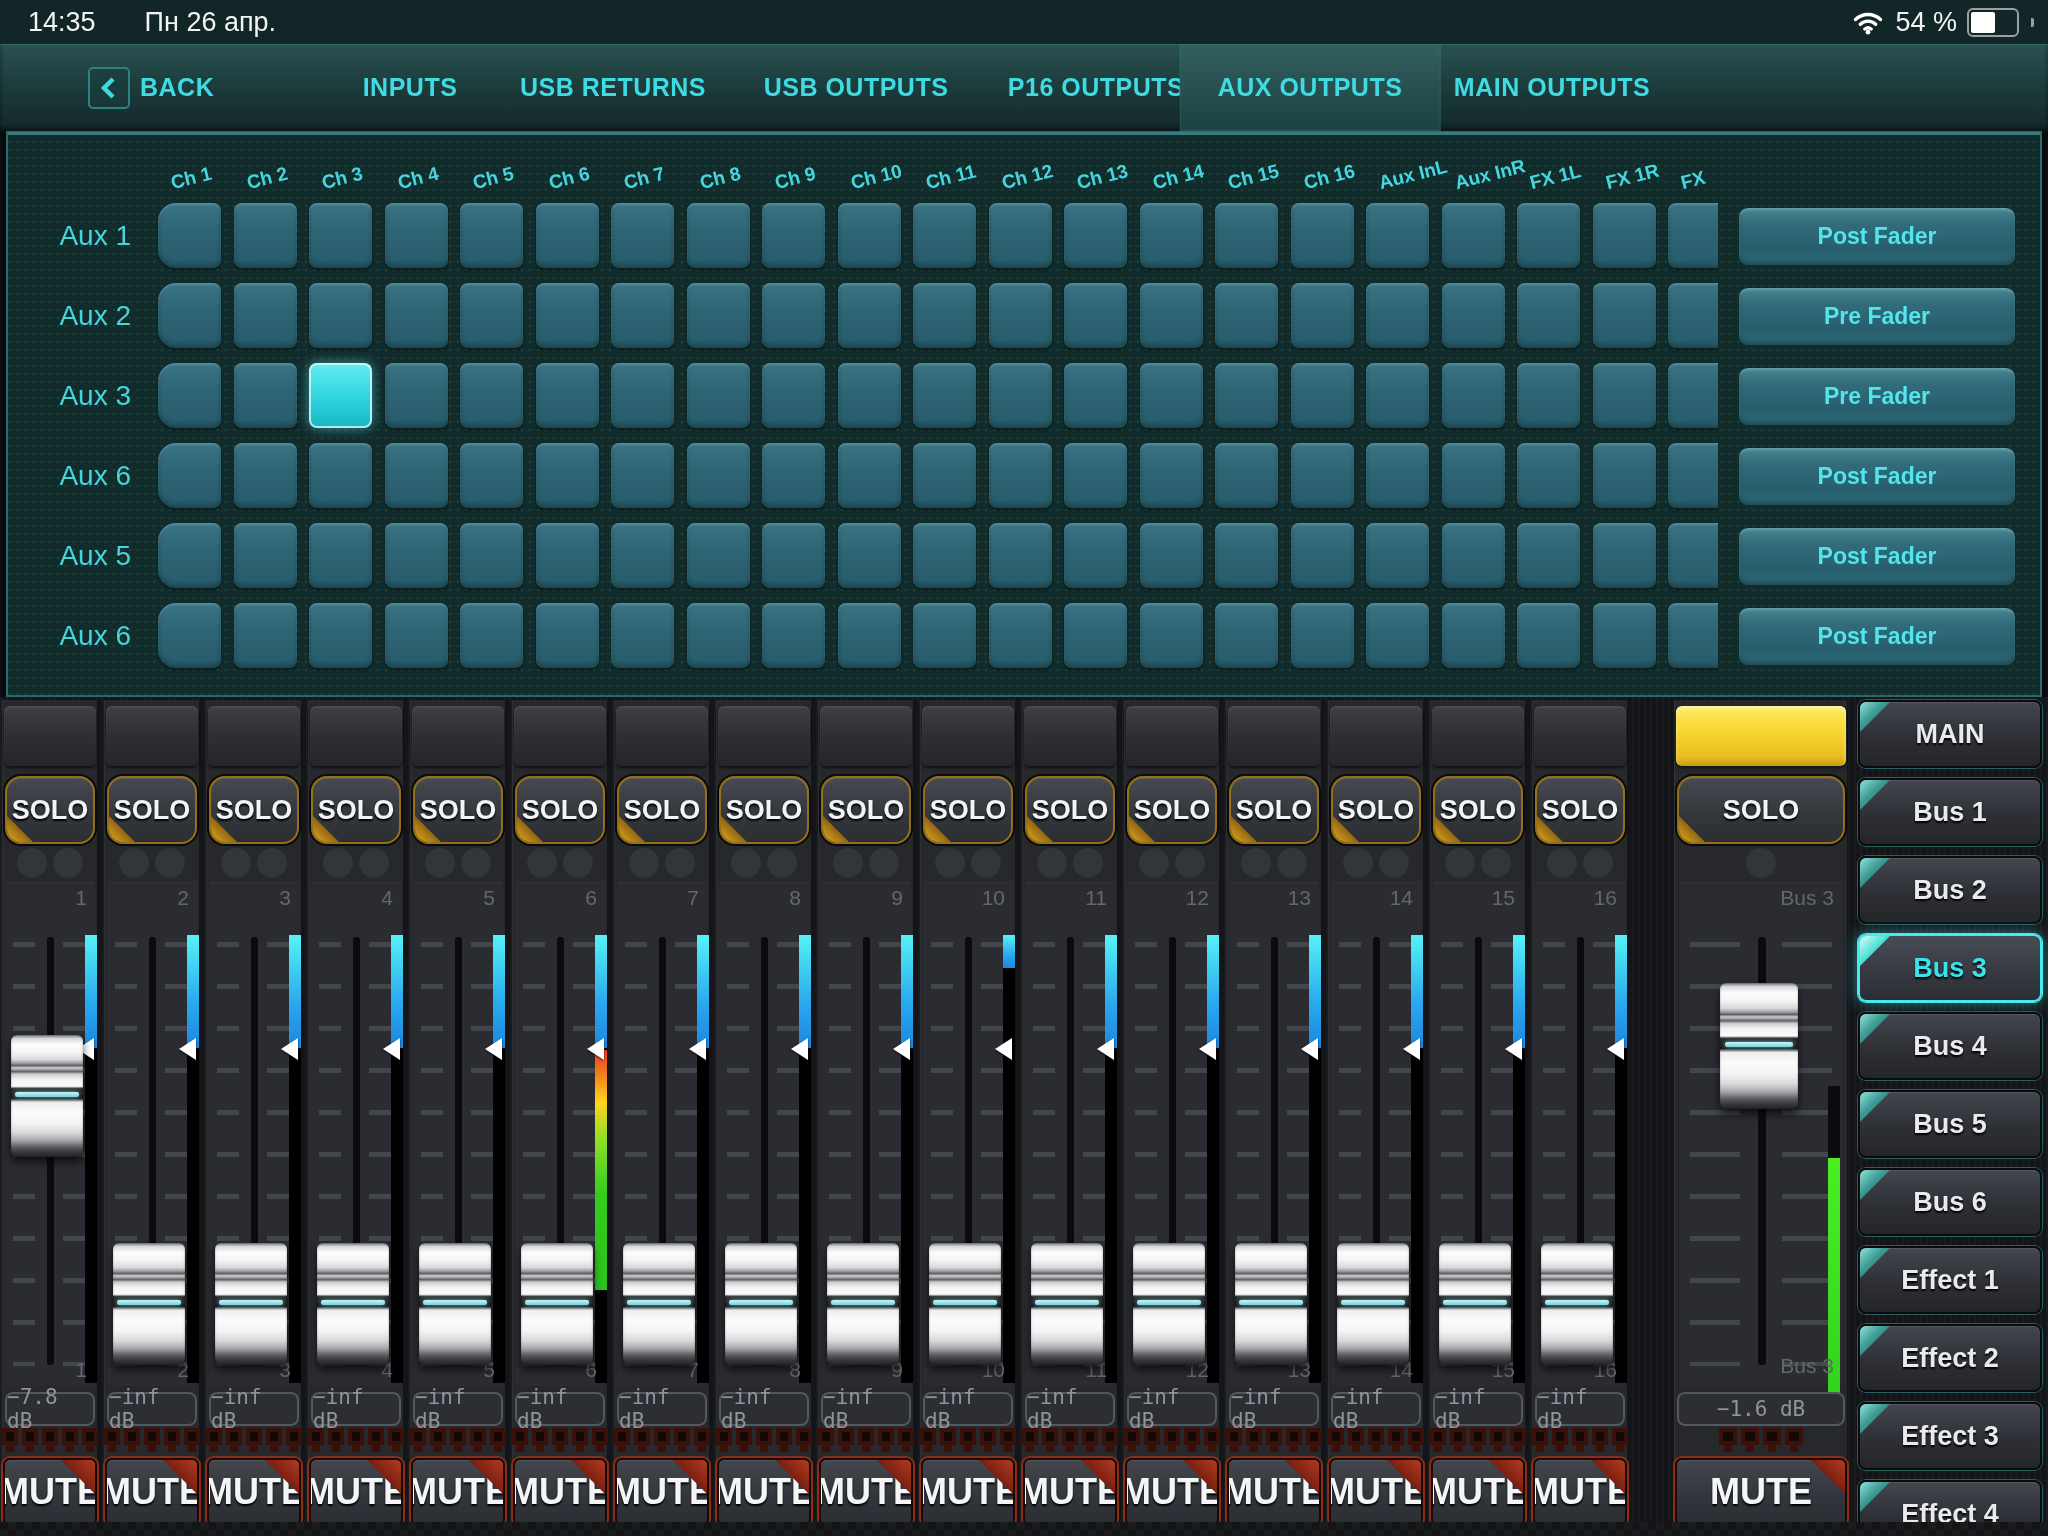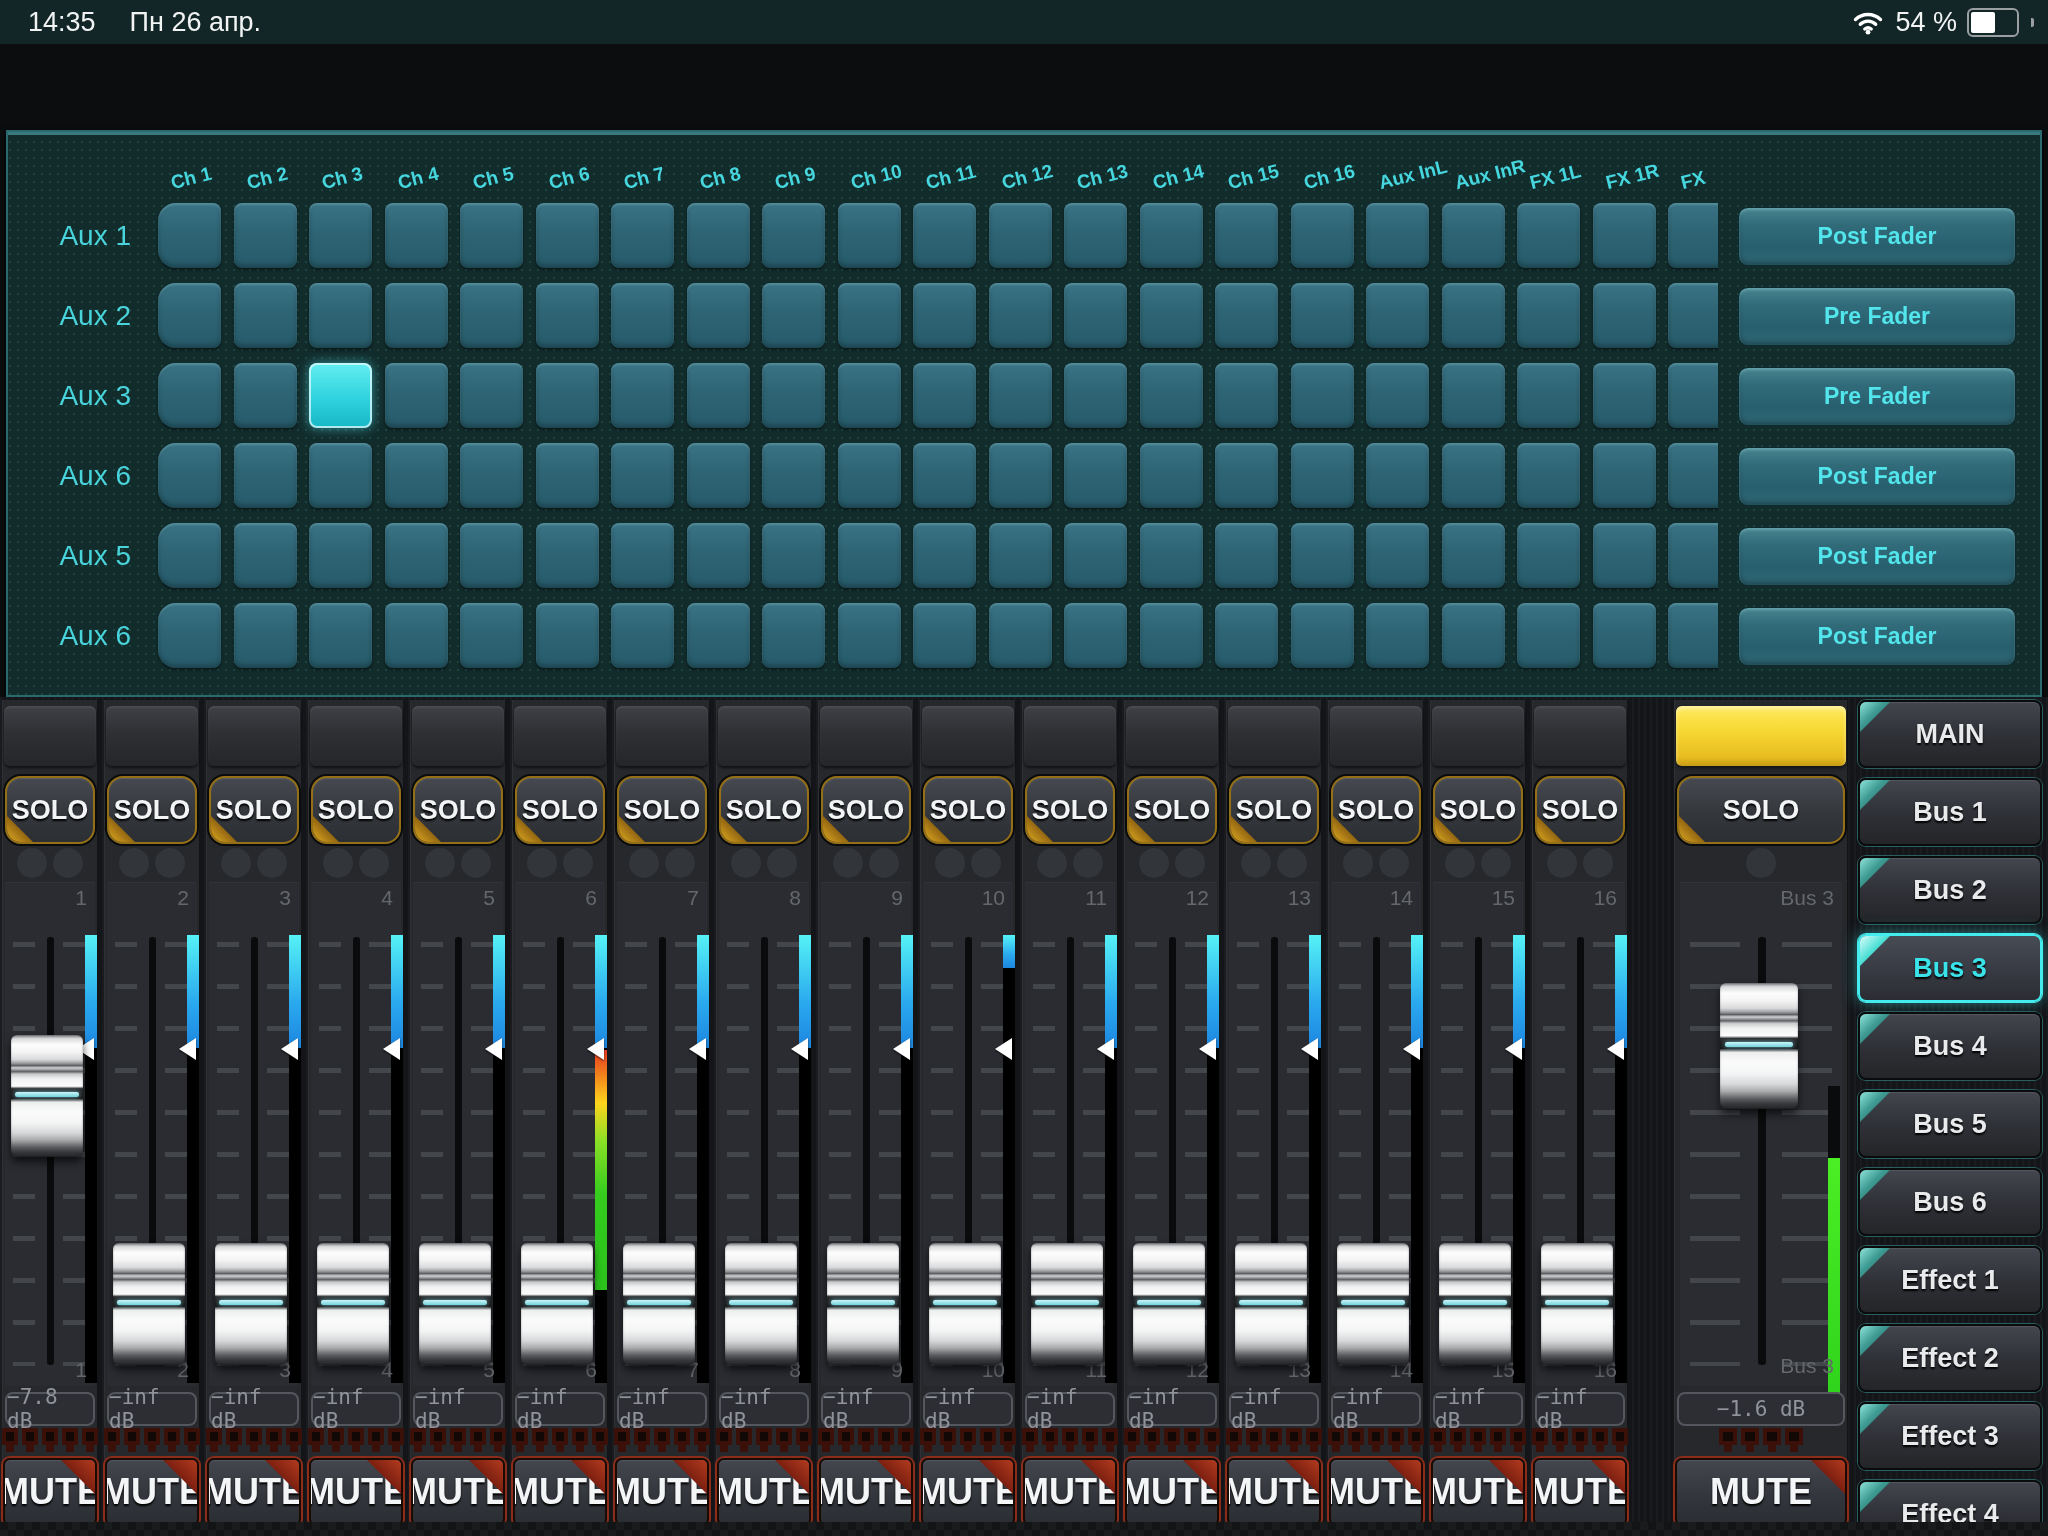--- a/index.html
+++ b/index.html
@@ -3,21 +3,21 @@
 <meta charset="utf-8">
 <style>
   html,body{margin:0;padding:0;background:#000;}
   #root{position:relative;width:2048px;height:1536px;overflow:hidden;
         font-family:"Liberation Sans",sans-serif;background:#0c0d0f;
         -webkit-font-smoothing:antialiased;}
   
   #statusbar{position:absolute;left:0;top:0;width:2048px;height:44px;background:#122527;
              display:flex;align-items:center;justify-content:space-between;color:#f2f4f4;
              font-size:27px;z-index:30;}
-  .sb-left{display:flex;gap:34px;padding-left:28px;align-items:flex-start;}
+  .sb-left{display:flex;gap:49px;padding-left:28px;align-items:flex-start;}
   .sb-right{display:flex;gap:10px;padding-right:14px;align-items:center;}
   .bat{width:44px;height:21px;border:2px solid #9aa0a2;border-radius:6px;padding:2px;display:flex;}
   .bat-fill{width:54%;height:100%;background:#fff;border-radius:2px;}
   .bat-cap{width:3px;height:9px;background:#9aa0a2;border-radius:0 2px 2px 0;margin-left:2px;align-self:center;}
   
   #navbar{position:absolute;left:0;top:44px;width:2048px;height:87px;
           background:linear-gradient(180deg,#2a5251 0%,#1d3d3d 45%,#122829 100%);
           box-shadow:inset 0 1px 0 #3a6a68, inset 0 -3px 4px rgba(0,0,0,.5);z-index:25;}
   #back{position:absolute;left:88px;top:0;height:100%;display:flex;align-items:center;gap:10px;cursor:pointer;}
   .back-box{width:38px;height:38px;border:2px solid #2e8185;border-radius:5px;
@@ -161,20 +161,38 @@
         <circle cx="17" cy="23.2" r="2.4" fill="#fff"></circle>
       </svg>
       <span>54 %</span>
       <span class="bat">
           <span class="bat-fill"></span>
         </span>
       <span class="bat-cap"></span>
     </div>
   </div>
 
+  <div id="navbar">
+    <div id="back">
+      <span class="back-box">
+        <svg width="26" height="26" viewBox="0 0 26 26">
+            <polyline points="17,4 8,13 17,22" fill="none" stroke="#3fd9de" stroke-width="4.5"></polyline>
+          </svg>
+      </span>
+      <span>BACK</span>
+    </div>
+    <div id="tabs">
+        <div class="tab" style="left: 410px;">INPUTS</div>
+        <div class="tab" style="left: 613px;">USB RETURNS</div>
+        <div class="tab" style="left: 856px;">USB OUTPUTS</div>
+        <div class="tab" style="left: 1096px;">P16 OUTPUTS</div>
+        <div class="tab active" style="left: 1310px;">AUX OUTPUTS</div>
+        <div class="tab" style="left: 1552px;">MAIN OUTPUTS</div>
+      </div>
+  </div>
 
   <div id="matrix">
     <div id="rowlabels">
         <div class="rowlabel" style="top: 73px; height: 65px; line-height: 65px;">Aux 1</div>
         <div class="rowlabel" style="top: 153px; height: 65px; line-height: 65px;">Aux 2</div>
         <div class="rowlabel" style="top: 233px; height: 65px; line-height: 65px;">Aux 3</div>
         <div class="rowlabel" style="top: 313px; height: 65px; line-height: 65px;">Aux 6</div>
         <div class="rowlabel" style="top: 393px; height: 65px; line-height: 65px;">Aux 5</div>
         <div class="rowlabel" style="top: 473px; height: 65px; line-height: 65px;">Aux 6</div>
       </div>

